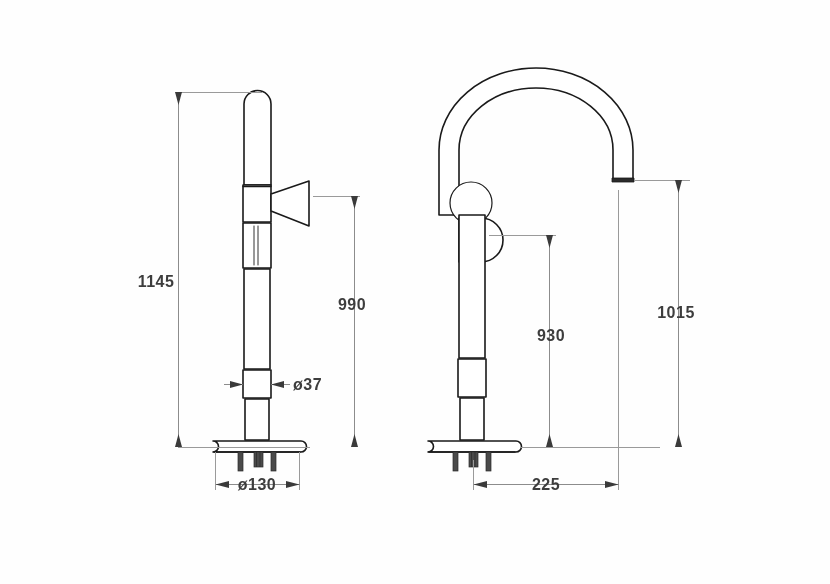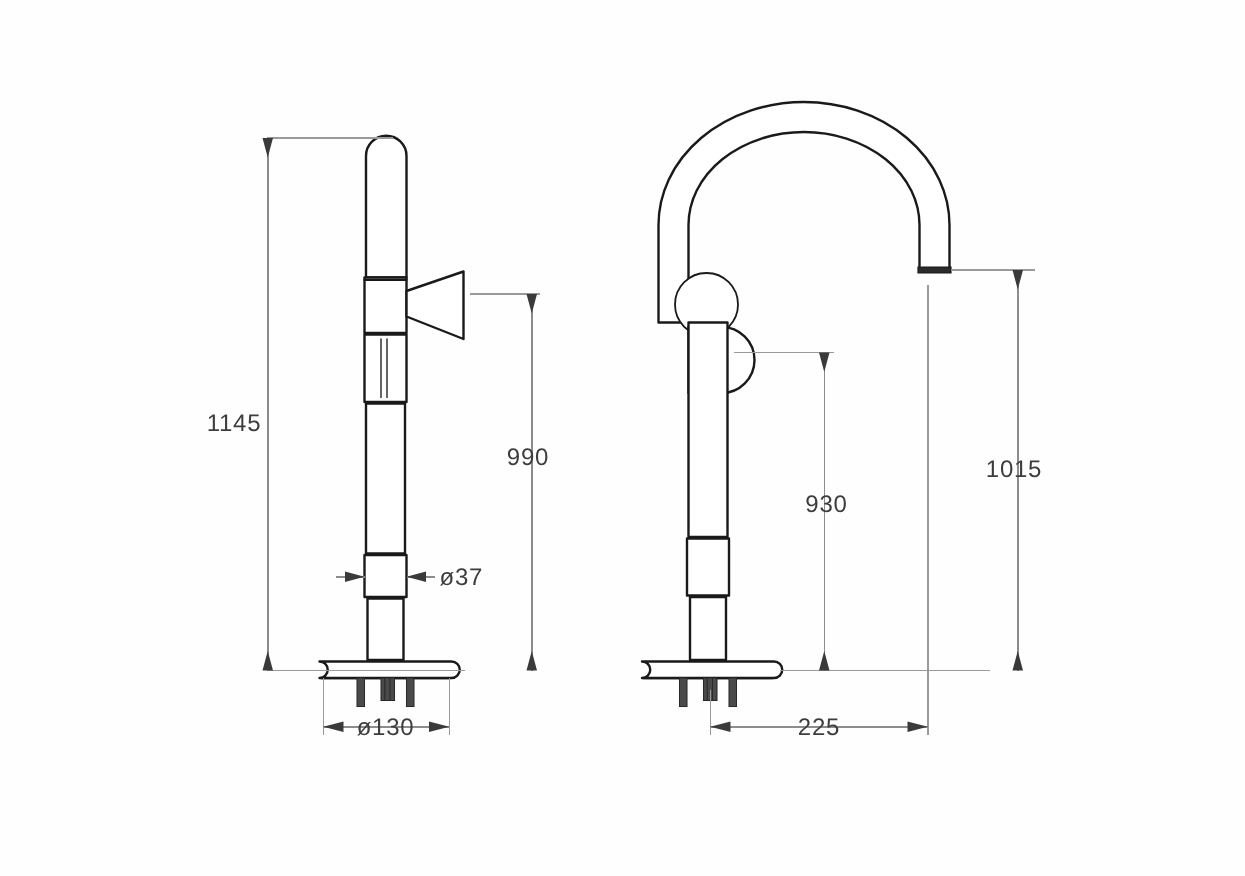--- a/index.html
+++ b/index.html
@@ -12,20 +12,21 @@
     width: 830px;
     height: 584px;
     font-family: "Liberation Sans", sans-serif;
     overflow: hidden;
   }
   #drawing-root {
     position: relative;
     width: 830px;
     height: 584px;
     background: #fefefe;
+    font-weight: bold;
   }
   svg#tech-drawing {
     display: block;
     width: 830px;
     height: 584px;
   }
   .part-outline {
     fill: #ffffff;
     stroke: #1a1a1a;
     stroke-width: 1.6;

